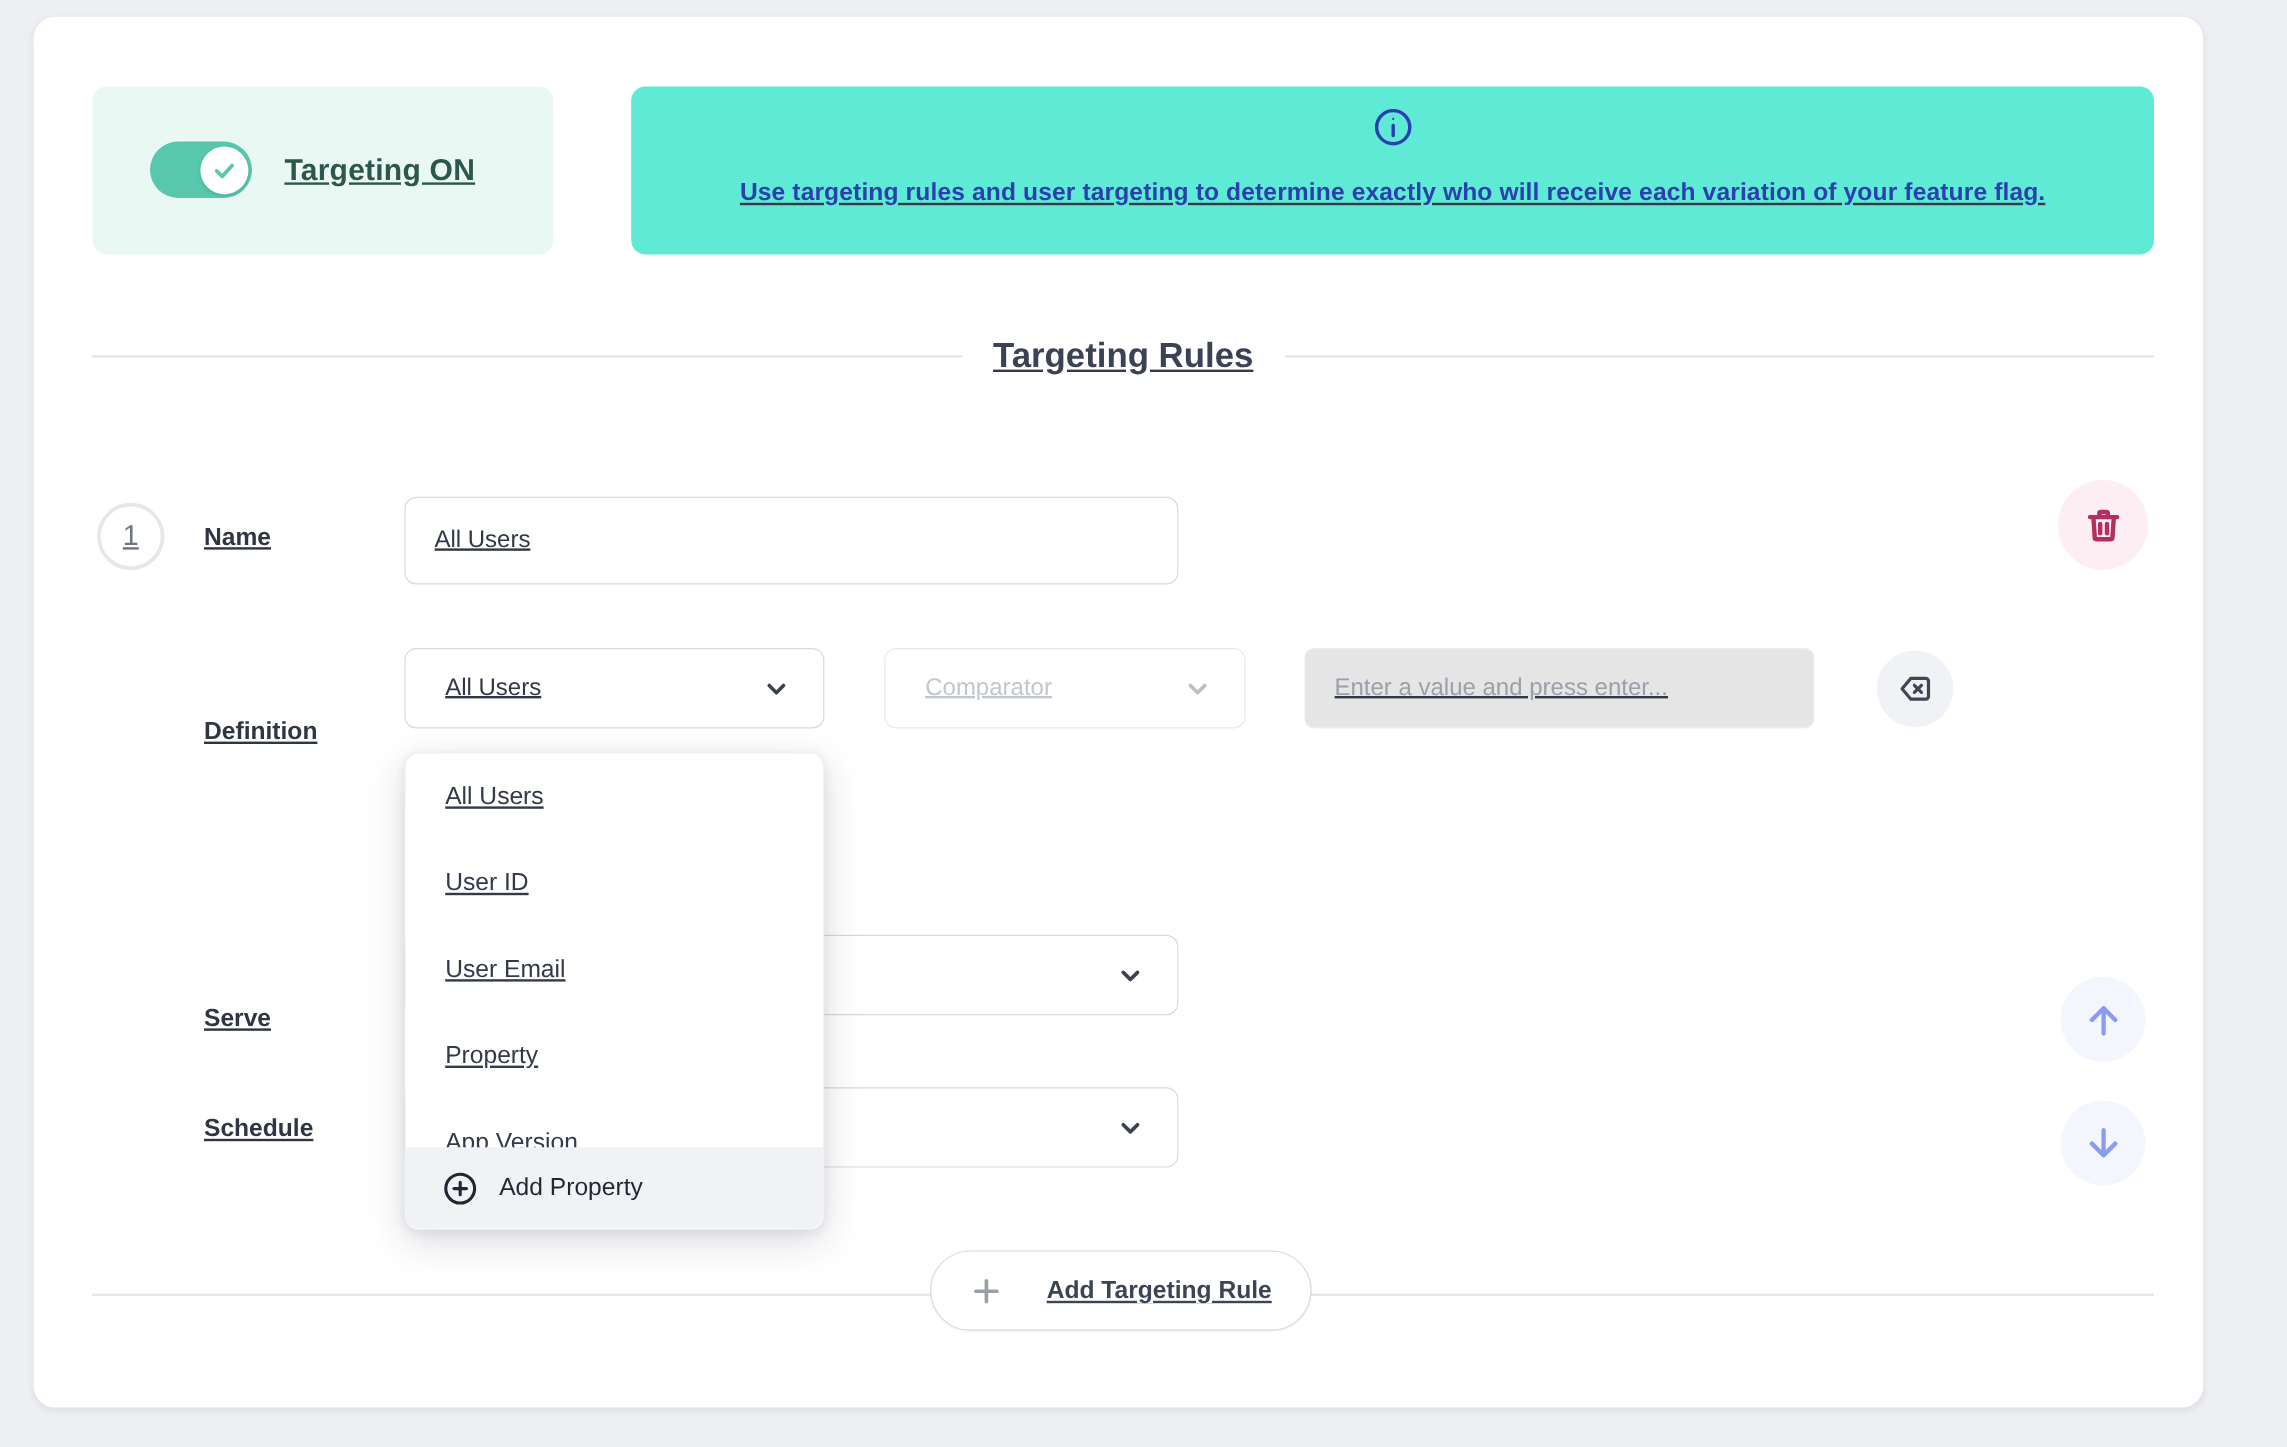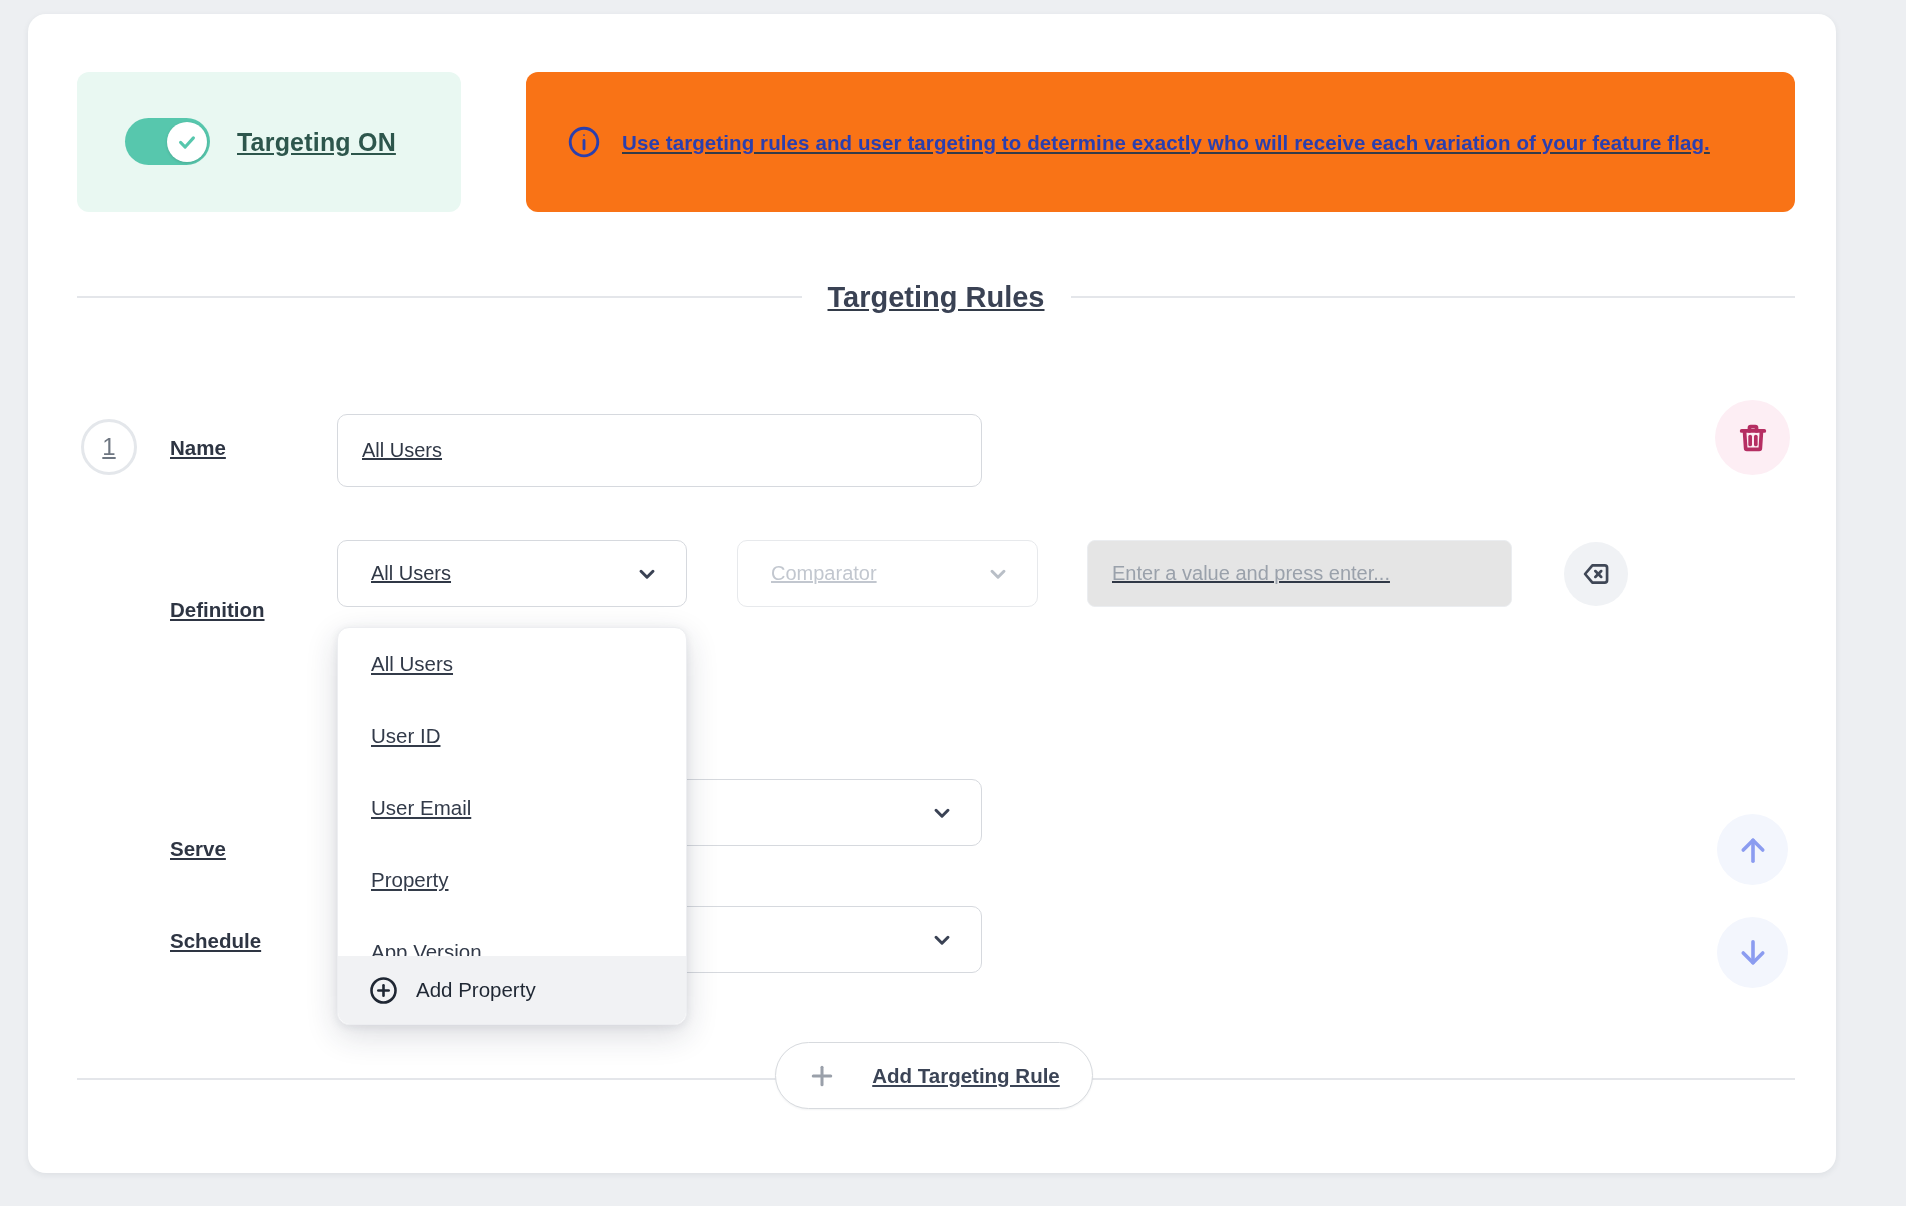--- a/index.html
+++ b/index.html
@@ -35,22 +35,22 @@
     box-shadow: 0 1px 3px rgba(0,0,0,0.15);
   }
   .toggle-label {
     left: 160px; top: 0; height: 140px; display: flex; align-items: center;
     font-size: 25px; font-weight: 600; color: #2d564c; letter-spacing: 0.2px;
   }
 
   
   .banner {
     left: 498px; top: 58px; width: 1269px; height: 140px;
-    background: #f97316; border-radius: 12px;
-    display: flex; align-items: center; padding: 16px 40px; gap: 20px;
+    background: #5eead4; border-radius: 12px;
+    display: flex; align-items: center; padding: 16px 40px; gap: 20px; flex-direction: column;
   }
   .banner-text {
     font-size: 20.5px; font-weight: 600; color: #2b3fae; line-height: 33px;
     letter-spacing: 0.1px;
   }
 
   
   .section-head {
     left: 49px; top: 255px; width: 1718px; height: 56px;
     display: flex; align-items: center; gap: 26px;

